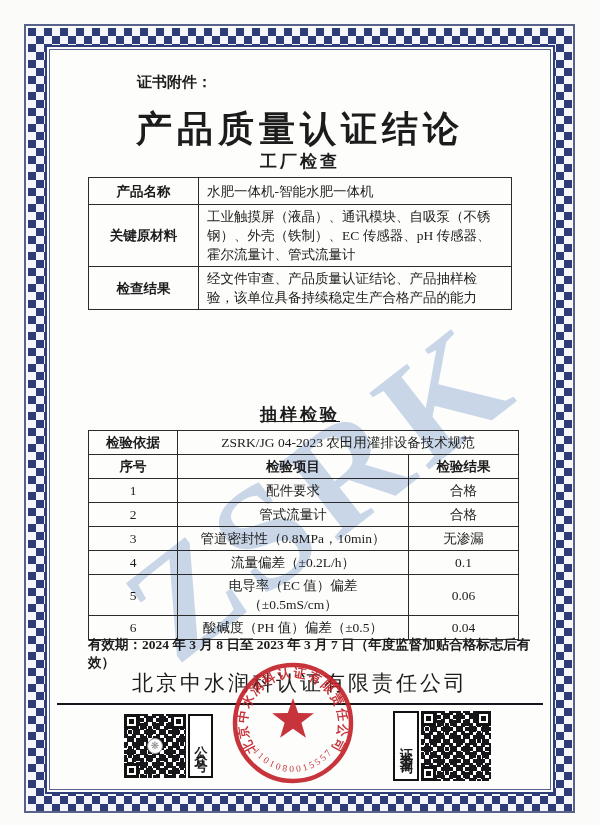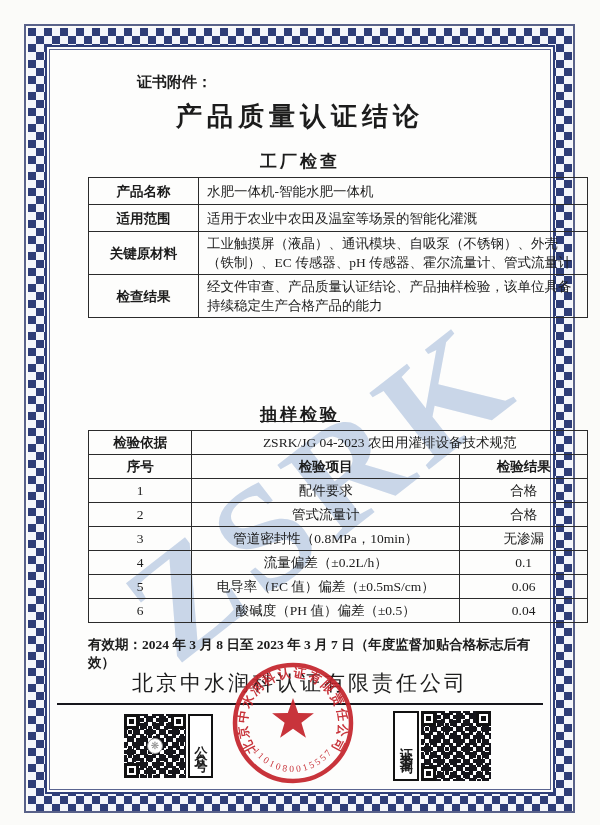--- a/index.html
+++ b/index.html
@@ -34,27 +34,27 @@
   
   .watermark{
     position:absolute; left:100px; top:408px; width:440px; height:165px;
     display:flex; align-items:center; justify-content:center;
     transform:rotate(-38deg);
     font-size:148px; font-weight:bold; letter-spacing:10px;
     color:rgba(128,160,206,.42); z-index:1; white-space:nowrap;
   }
   
   .cert-note{ position:absolute; left:93px; top:73px; font-size:15px; font-weight:bold; z-index:2;margin-left:44px; }
-  .title{ position:absolute; left:0; top:99px; width:100%; text-align:center;
-          font-size:26px; font-weight:bold; letter-spacing:5px; z-index:2; }
+  .title{ position:absolute; left:0; top:105px; width:100%; text-align:center;
+          font-size:36px; font-weight:bold; letter-spacing:5px; z-index:2; }
   .sec{ position:absolute; left:0; width:100%; text-align:center;
         font-size:17px; font-weight:600; letter-spacing:3px; z-index:2; }
   .sec1{ top:150px; } .sec2{ top:403px;text-decoration:underline; }
   
-  table{ position:absolute; left:88px; width:500px; border-collapse:collapse;
+  table{ position:absolute; left:88px; width:424px; border-collapse:collapse;
          table-layout:fixed; font-size:13.5px; z-index:2; background:transparent; }
   td{ border:1.2px solid #2b2b2b; padding:2px 8px; line-height:19px; vertical-align:middle; }
   .t1{ top:177px; }
   .t1 .lab{ width:110px; text-align:center; font-weight:600; padding:2px 2px; }
   .t1 .single td{ height:27px; }
   .t1 .dbl td{ height:43px; }
   .t2{ top:430px; }
   .t2 td{ text-align:center; height:24px; padding:1px 16px; }
   .t2 .hd{ font-weight:600; }
   
@@ -112,24 +112,20 @@
 
   <div class="cert-note">证书附件：</div>
   <div class="title">产品质量认证结论</div>
   <div class="sec sec1">工厂检查</div>
 
   <table class="t1">
     <tbody>
         <tr class="single">
       <td class="lab">产品名称</td>
       <td class="val">水肥一体机-智能水肥一体机</td>
-    </tr>
-    <tr class="single">
-      <td class="lab">适用范围</td>
-      <td class="val">适用于农业中农田及温室等场景的智能化灌溉</td>
     </tr>
     <tr class="dbl">
       <td class="lab">关键原材料</td>
       <td class="val">工业触摸屏（液晶）、通讯模块、自吸泵（不锈钢）、外壳（铁制）、EC 传感器、pH 传感器、霍尔流量计、管式流量计</td>
     </tr>
     <tr class="dbl">
       <td class="lab">检查结果</td>
       <td class="val">经文件审查、产品质量认证结论、产品抽样检验，该单位具备持续稳定生产合格产品的能力</td>
     </tr>
   </tbody>

